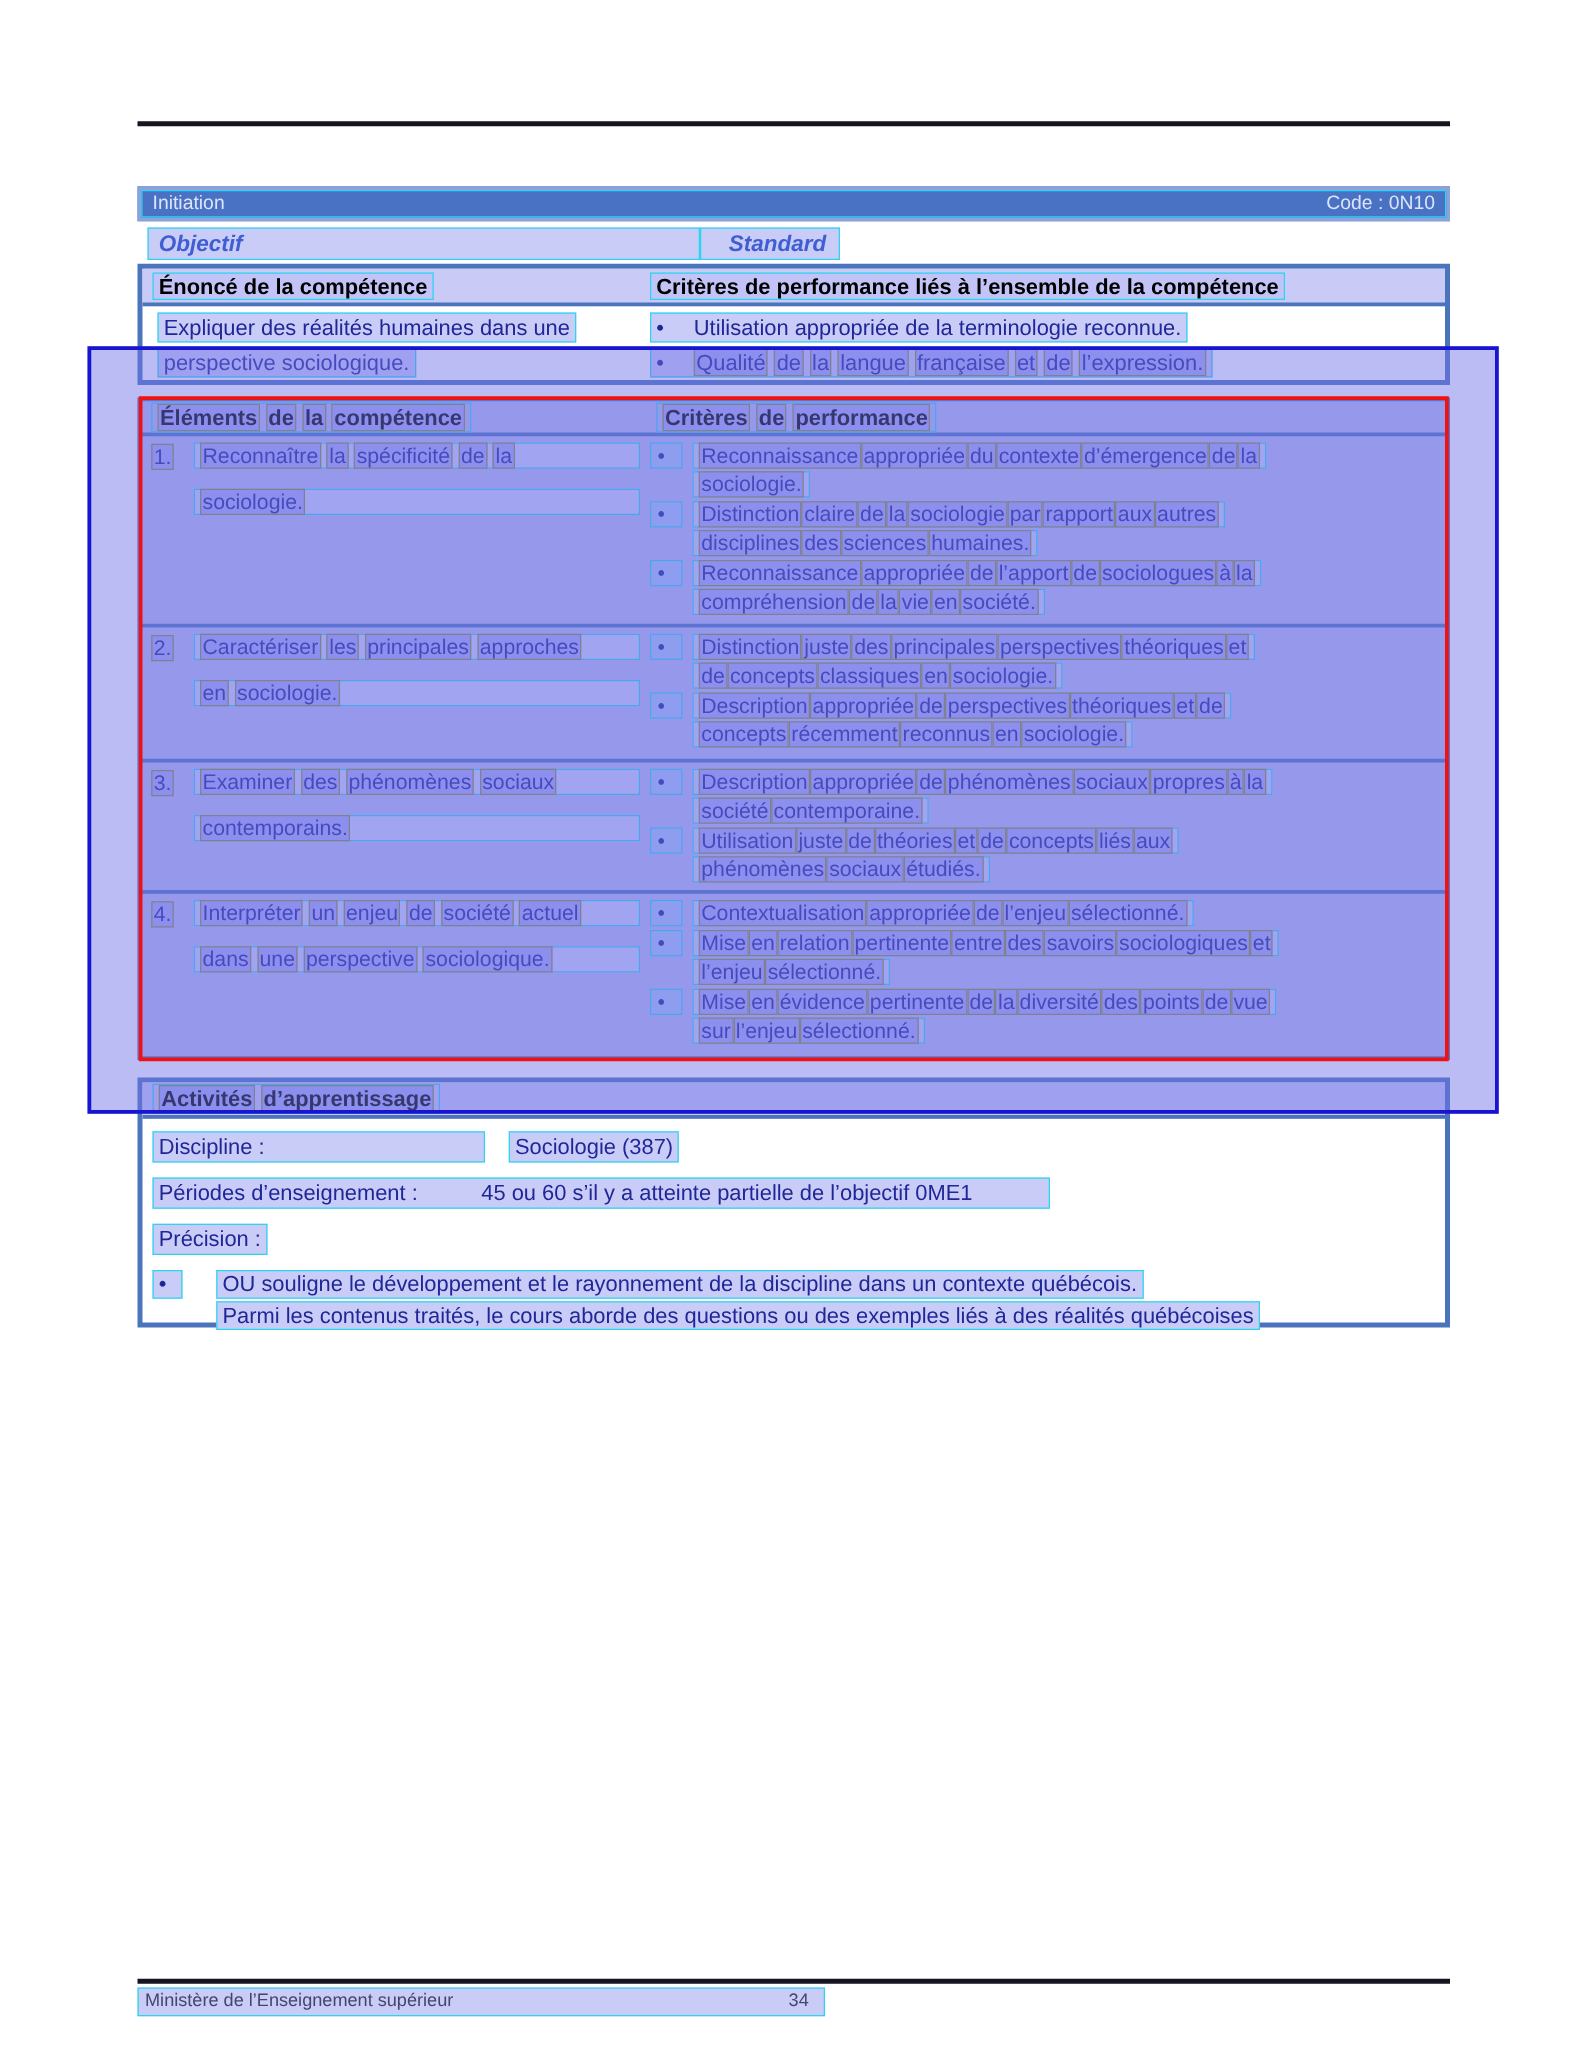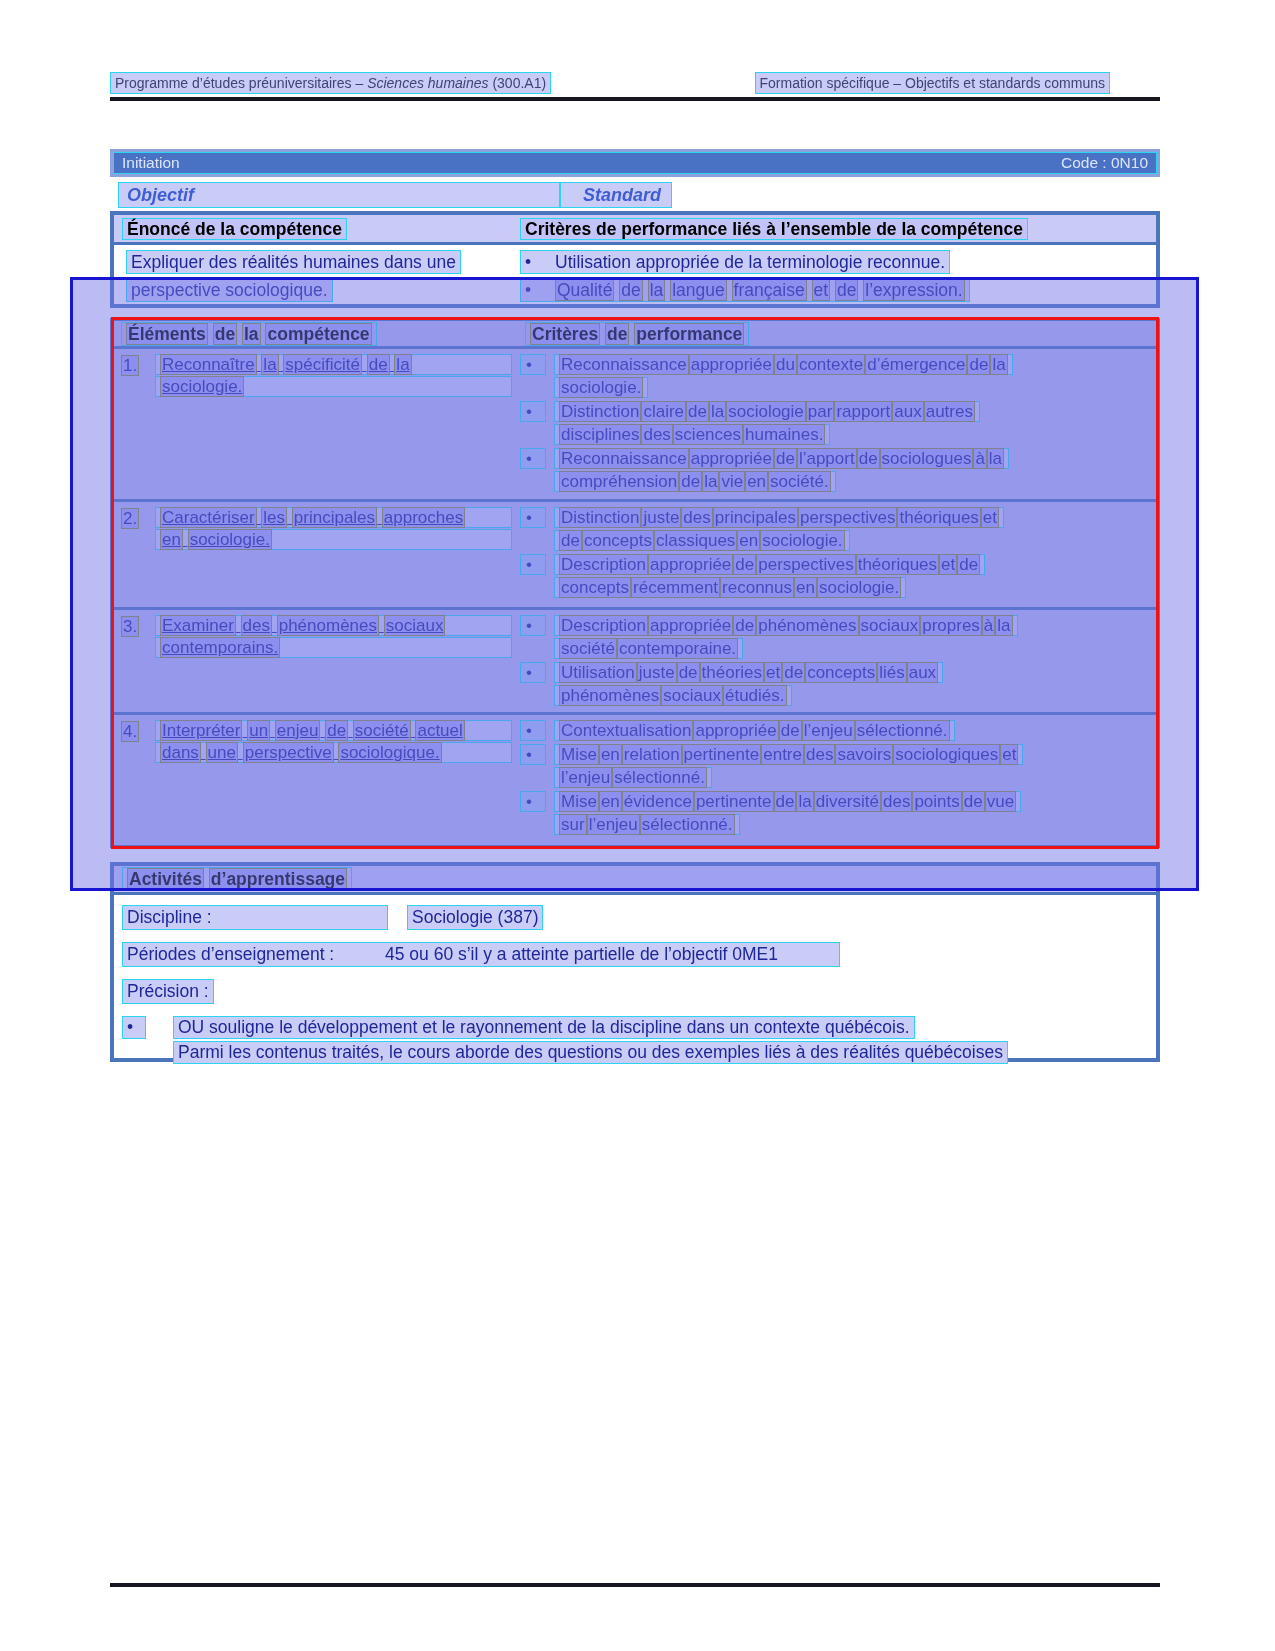--- a/index.html
+++ b/index.html
@@ -56,21 +56,21 @@
   .els{position:absolute;left:110px;top:318px;width:1050px;height:530px;border:3px solid var(--table-border);background:var(--block-fill);font-size:17px;}
   .els-head{height:28px;border-bottom:3px solid var(--table-border);display:flex;align-items:center;font-size:17.5px;}
   .els-head .cell-l{width:407px;padding-left:8px;}
   .els-head .cell-r{flex:1;padding-left:5px;}
   .els-head .lb{line-height:22px;background:transparent;display:inline-block;}
   .erow{display:flex;border-bottom:3px solid var(--table-border);overflow:hidden;}
   .erow:last-child{border-bottom:none;}
   .er1{height:153px;}.er2{height:108px;}.er3{height:105px;}.er4{flex:1;}
   .el-left{position:relative;width:407px;padding:5px 8px 0 42px;}
   .el-left .num{position:absolute;left:8px;top:6px;line-height:19px;}
-  .lb.block{display:block;margin-bottom:1px;line-height:19px;background:#cdd4fa;text-decoration:underline;}
+  .lb.block{display:block;margin-bottom:16px;line-height:19px;background:#cdd4fa;}
   .el-right{flex:1;padding:5px 6px 0 0;}
   .crit{display:flex;margin-bottom:1px;align-items:flex-start;}
   .bbox{flex:0 0 26px;margin-right:8px;border:1px solid var(--line-box);background:#a9c4f7;line-height:19px;padding-left:5px;color:#1f2696;}
   .clines{flex:1;}
   .lb.tbl{display:table;margin-bottom:2px;line-height:19px;white-space:nowrap;background:#cdd4fa;}
 
   
   .blue-ov{position:absolute;left:70px;top:277px;width:1129px;height:614px;border:3px solid var(--region-blue);background:rgba(112,114,232,0.48);z-index:40;pointer-events:none;}
   .red-ov{position:absolute;left:111px;top:317px;width:1048px;height:532px;border:3px solid var(--table-red);z-index:50;pointer-events:none;}
 
@@ -91,24 +91,20 @@
   
   .ftr-rule{position:absolute;left:110px;top:1583px;width:1050px;height:4px;background:#15151f;}
   .ftr{position:absolute;left:110px;top:1590px;font-size:14.5px;color:#45456a;}
   .fbox{display:flex;justify-content:space-between;width:550px;line-height:21px;padding:0 12px 0 5px;}
 </style>
 </head>
 <body>
 
 <div class="page">
 
-  <div class="hdr">
-    <span class="lb"><span>Programme d’études préuniversitaires – </span><i>Sciences humaines</i><span> (300.A1)</span></span>
-    <span class="lb">Formation spécifique – Objectifs et standards communs</span>
-  </div>
   <div class="hdr-rule"></div>
 
   <div class="band">
     <div class="band-line">
       <span>Initiation</span>
       <span>Code : 0N10</span>
     </div>
   </div>
 
   <div class="objstd">
@@ -407,14 +403,20 @@
           <div class="lb tbl">Parmi les contenus traités, le cours aborde des questions ou des exemples liés à des réalités québécoises</div>
         </div>
       </div>
     </div>
   </div>
 
   <div class="blue-ov"></div>
   <div class="red-ov"></div>
 
   <div class="ftr-rule"></div>
+  <div class="ftr">
+    <span class="lb fbox">
+      <span>Ministère de l’Enseignement supérieur</span>
+      <span>34</span>
+    </span>
+  </div>
 
 </div>
 
 </body></html>

